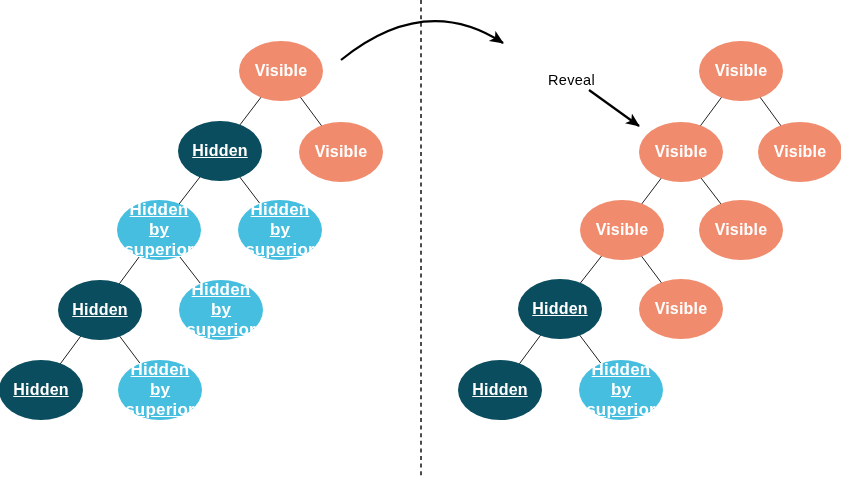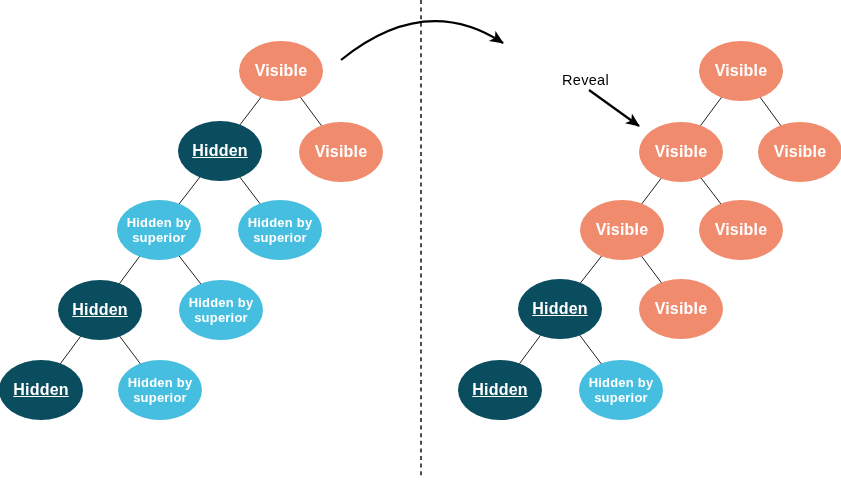--- a/index.html
+++ b/index.html
@@ -32,21 +32,21 @@
     color: var(--node-text-color, #fff);
     font-size: 16px;
     font-weight: 600;
     letter-spacing: 0.2px;
     line-height: 1.18;
     padding: 0 7px;
     box-sizing: border-box;
   }
   .node.visible { background: var(--visible-color, #F08C6D); }
   .node.hidden  { background: var(--hidden-color, #0A4D5E); text-decoration: underline; }
-  .node.hbs     { background: var(--hidden-by-superior-color, #45BEDF); font-size: 13px; }
+  .node.hbs     { background: var(--hidden-by-superior-color, #45BEDF); font-size: 17px; text-decoration: underline; }
   .annotation-label {
     position: absolute;
     color: var(--annotation-color, #000);
     font-size: 14.5px;
     font-weight: 500;
     letter-spacing: 0.3px;
   }
 </style>
 </head>
 <body>
@@ -78,21 +78,21 @@
     <line class="edge" x1="741" y1="71" x2="681" y2="152"></line>
     <line class="edge" x1="741" y1="71" x2="800" y2="152"></line>
     <line class="edge" x1="681" y1="152" x2="622" y2="230"></line>
     <line class="edge" x1="681" y1="152" x2="741" y2="230"></line>
     <line class="edge" x1="622" y1="230" x2="560" y2="309"></line>
     <line class="edge" x1="622" y1="230" x2="681" y2="309"></line>
     <line class="edge" x1="560" y1="309" x2="500" y2="390"></line>
     <line class="edge" x1="560" y1="309" x2="621" y2="390"></line>
   </svg>
 
-  <div class="annotation-label" style="left:562px; top:72px;">Reveal</div>
+  <div class="annotation-label" style="left:548px; top:72px;">Reveal</div>
 
   <div>
     <div class="node visible" style="left:239px; top:41px;">Visible</div>
     <div class="node hidden" style="left:178px; top:121px;">Hidden</div>
     <div class="node visible" style="left:299px; top:122px;">Visible</div>
     <div class="node hbs" style="left:117px; top:200px;">Hidden by superior</div>
     <div class="node hbs" style="left:238px; top:200px;">Hidden by superior</div>
     <div class="node hidden" style="left:58px;  top:280px;">Hidden</div>
     <div class="node hbs" style="left:179px; top:280px;">Hidden by superior</div>
     <div class="node hidden" style="left:-1px;  top:360px;">Hidden</div>

